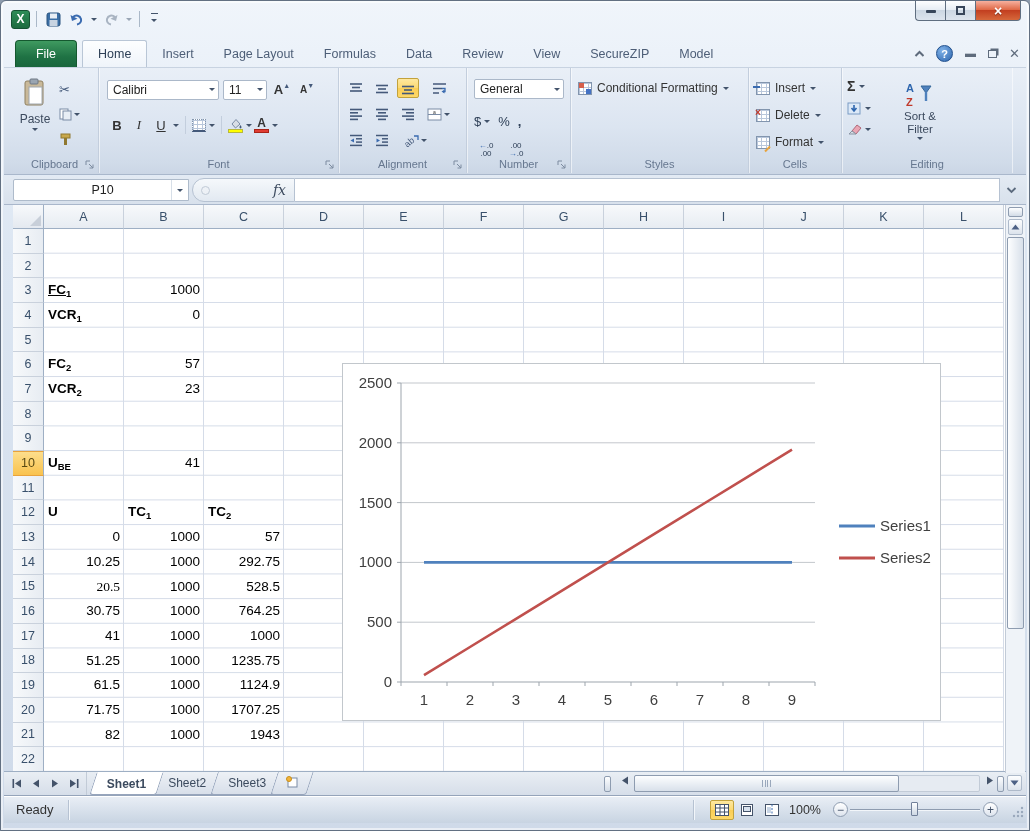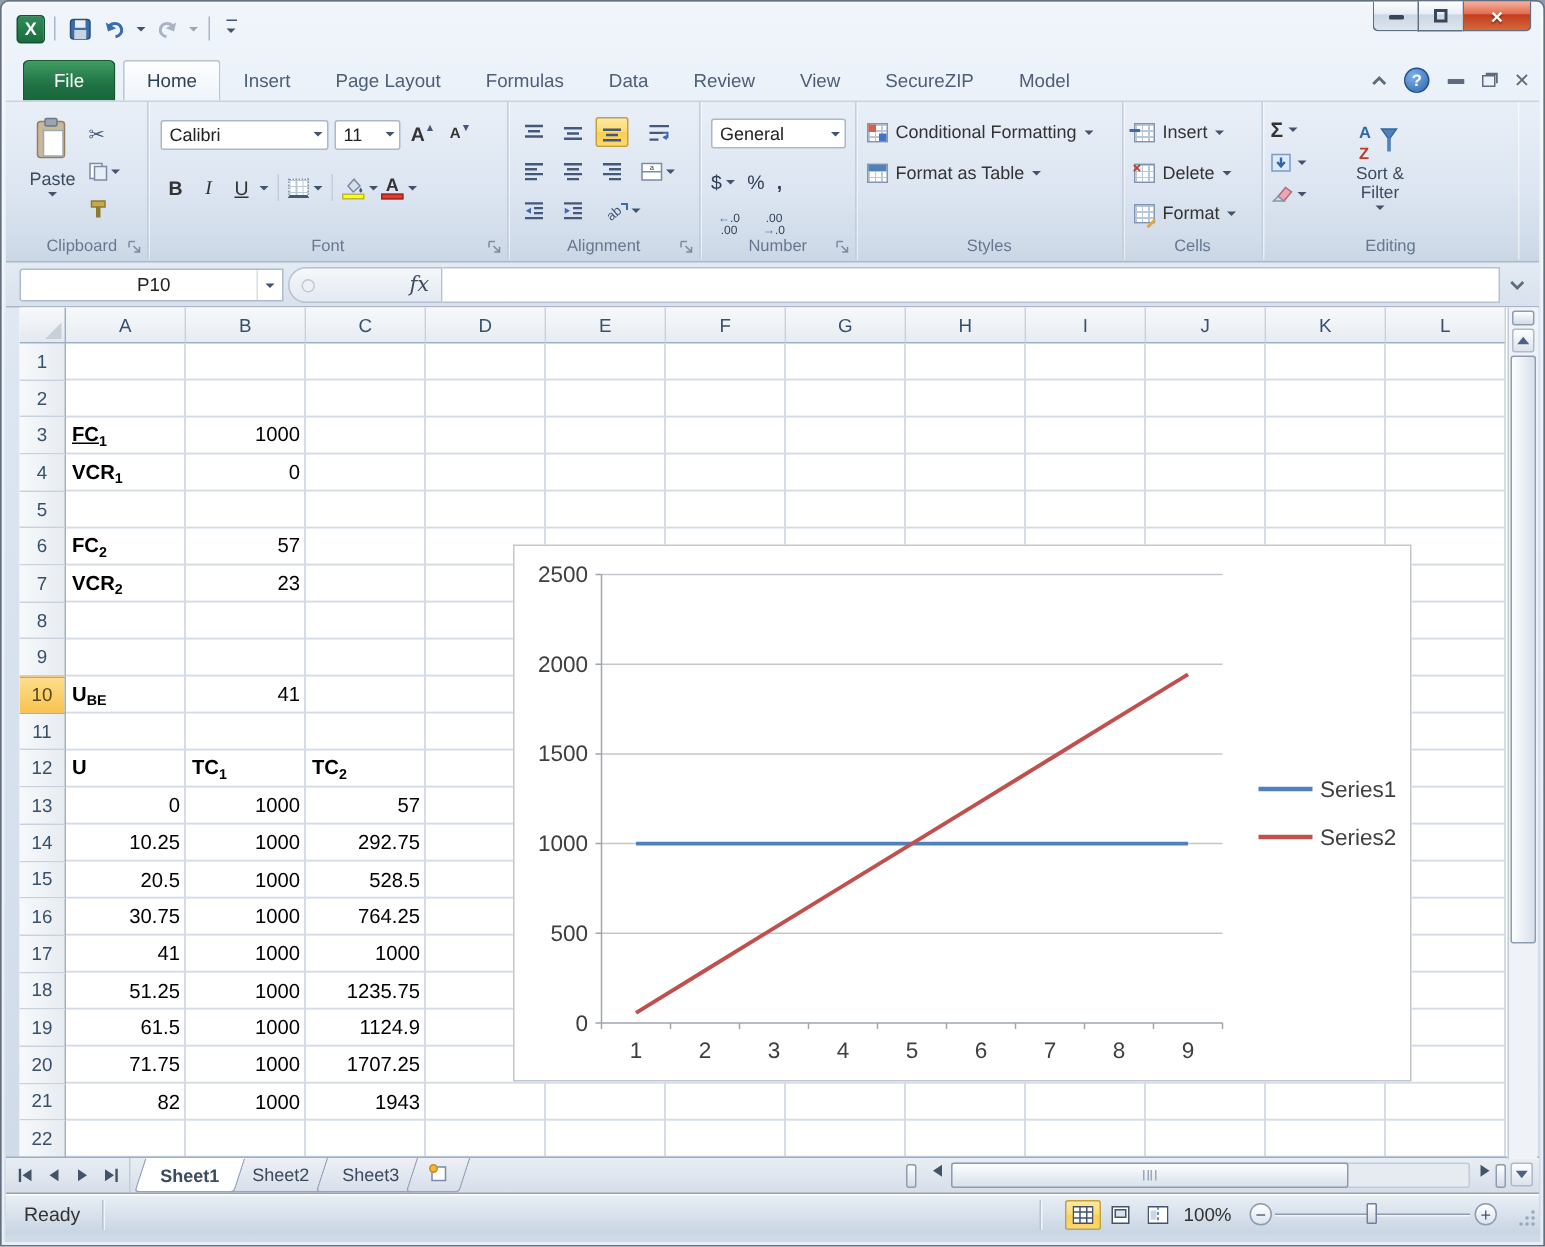--- a/index.html
+++ b/index.html
@@ -458,27 +458,20 @@
     </div>
 
     <div class="grp" style="width:178px" data-name="ribbon-group-styles">
       <div class="scol">
         <span class="srow" data-name="conditional-formatting-button">
             <span class="gridic" data-name="conditional-formatting-icon">
               <i style="position:absolute;left:0;top:0;width:5px;height:5px;background:#D6604D"></i>
               <i style="position:absolute;right:0;bottom:0;width:5px;height:5px;background:#4472C4"></i>
             </span>
             <span>Conditional Formatting</span>
-            <i class="tri"></i>
-          </span>
-        <span class="srow" data-name="format-as-table-button">
-            <span class="gridic" data-name="format-as-table-icon">
-              <i style="position:absolute;left:0;top:0;right:0;height:4px;background:#4F81BD"></i>
-            </span>
-            <span>Format as Table</span>
             <i class="tri"></i>
           </span>
       </div>
       <div class="glab" data-name="styles-group-label">Styles</div>
     </div>
 
     <div class="grp" style="width:93px" data-name="ribbon-group-cells">
       <div class="scol">
         <span class="srow" data-name="insert-cells-button">
             <span class="gridic" data-name="insert-cells-icon">
@@ -607,21 +600,21 @@
       <div class="cell r" data-name="cell-B10" style="left:111px;top:246.12px;height:24.68px;line-height:24.68px;width:80px;">41</div>
       <div class="cell b l" data-name="cell-A12" style="left:31px;top:295.48px;height:24.68px;line-height:24.68px;">U</div>
       <div class="cell b l" data-name="cell-B12" style="left:111px;top:295.48px;height:24.68px;line-height:24.68px;">TC<sub>1</sub></div>
       <div class="cell b l" data-name="cell-C12" style="left:191px;top:295.48px;height:24.68px;line-height:24.68px;">TC<sub>2</sub></div>
       <div class="cell r" data-name="cell-A13" style="left:31px;top:320.15999999999997px;height:24.68px;line-height:24.68px;width:80px;">0</div>
       <div class="cell r" data-name="cell-B13" style="left:111px;top:320.15999999999997px;height:24.68px;line-height:24.68px;width:80px;">1000</div>
       <div class="cell r" data-name="cell-C13" style="left:191px;top:320.15999999999997px;height:24.68px;line-height:24.68px;width:80px;">57</div>
       <div class="cell r" data-name="cell-A14" style="left:31px;top:344.84px;height:24.68px;line-height:24.68px;width:80px;">10.25</div>
       <div class="cell r" data-name="cell-B14" style="left:111px;top:344.84px;height:24.68px;line-height:24.68px;width:80px;">1000</div>
       <div class="cell r" data-name="cell-C14" style="left:191px;top:344.84px;height:24.68px;line-height:24.68px;width:80px;">292.75</div>
-      <div class="cell r" data-name="cell-A15" style="left:31px;top:369.52px;height:24.68px;line-height:24.68px;width:80px;">20.5</div>
+      <div class="cell r" data-name="cell-A15" style="left:31px;top:369.52px;height:24.68px;line-height:24.68px;width:80px;font-family:Liberation Serif, serif;">20.5</div>
       <div class="cell r" data-name="cell-B15" style="left:111px;top:369.52px;height:24.68px;line-height:24.68px;width:80px;">1000</div>
       <div class="cell r" data-name="cell-C15" style="left:191px;top:369.52px;height:24.68px;line-height:24.68px;width:80px;">528.5</div>
       <div class="cell r" data-name="cell-A16" style="left:31px;top:394.2px;height:24.68px;line-height:24.68px;width:80px;">30.75</div>
       <div class="cell r" data-name="cell-B16" style="left:111px;top:394.2px;height:24.68px;line-height:24.68px;width:80px;">1000</div>
       <div class="cell r" data-name="cell-C16" style="left:191px;top:394.2px;height:24.68px;line-height:24.68px;width:80px;">764.25</div>
       <div class="cell r" data-name="cell-A17" style="left:31px;top:418.88px;height:24.68px;line-height:24.68px;width:80px;">41</div>
       <div class="cell r" data-name="cell-B17" style="left:111px;top:418.88px;height:24.68px;line-height:24.68px;width:80px;">1000</div>
       <div class="cell r" data-name="cell-C17" style="left:191px;top:418.88px;height:24.68px;line-height:24.68px;width:80px;">1000</div>
       <div class="cell r" data-name="cell-A18" style="left:31px;top:443.56px;height:24.68px;line-height:24.68px;width:80px;">51.25</div>
       <div class="cell r" data-name="cell-B18" style="left:111px;top:443.56px;height:24.68px;line-height:24.68px;width:80px;">1000</div>

